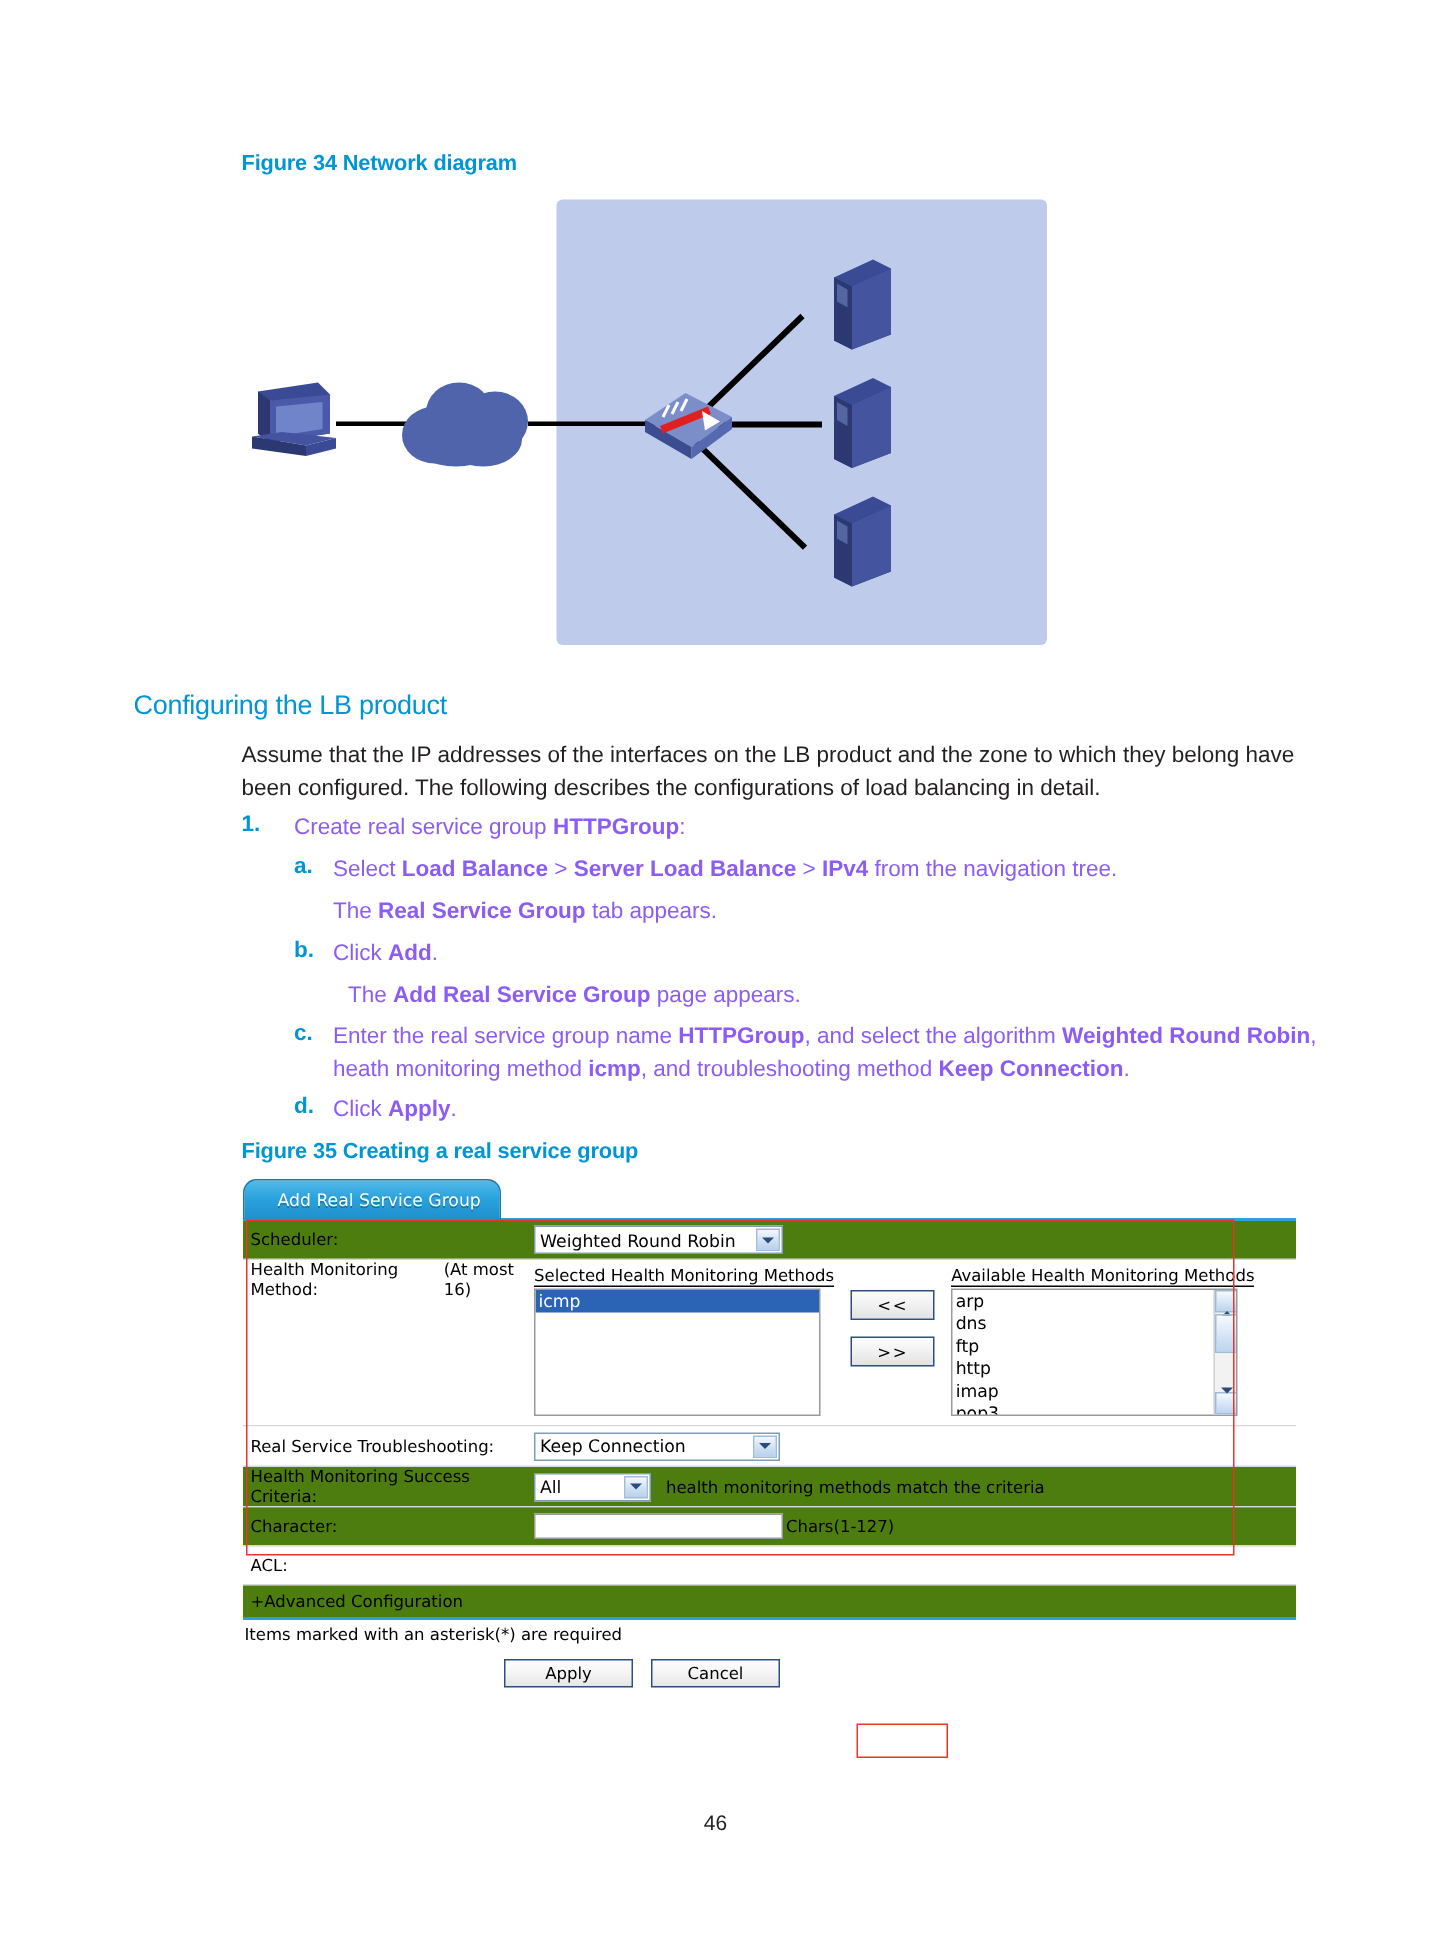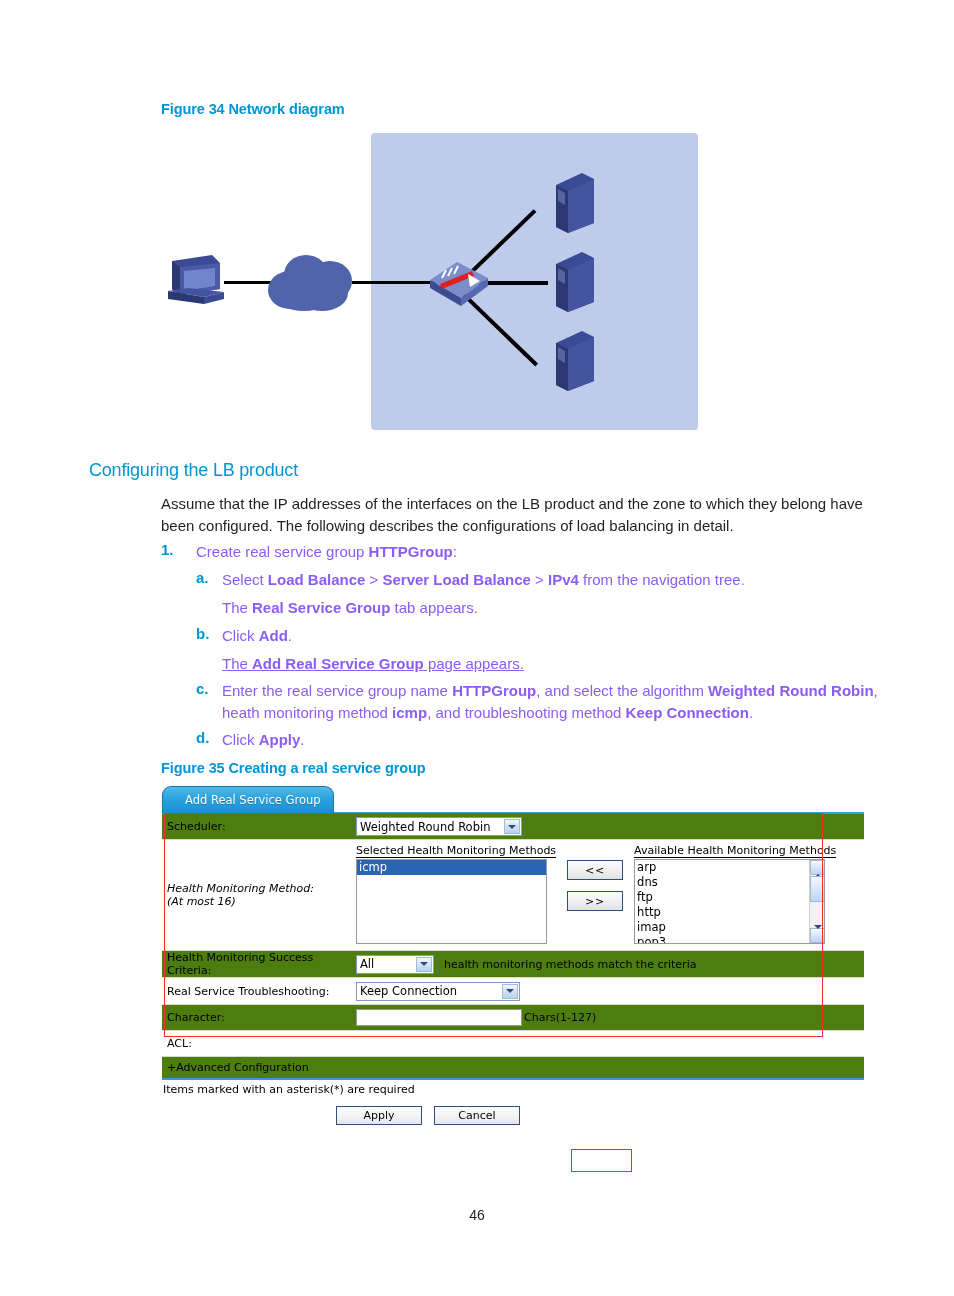--- a/index.html
+++ b/index.html
@@ -394,21 +394,21 @@
 
 <div class="step-text" style="left:222px; top:597px;">
   <span>The </span><b>Real Service Group</b><span> tab appears.</span>
 </div>
 
 <div class="num-marker" style="left:196px; top:625px;">b.</div>
 <div class="step-text" style="left:222px; top:625px;">
   <span>Click </span><b>Add</b><span>.</span>
 </div>
 
-<div class="step-text" style="left:222px; top:653px;text-decoration:underline;">
+<div class="step-text" style="left:232px; top:653px;">
   <span>The </span><b>Add Real Service Group</b><span> page appears.</span>
 </div>
 
 <div class="num-marker" style="left:196px; top:680px;">c.</div>
 <div class="step-text" style="left:222px; top:680px;">
   <span>Enter the real service group name </span><b>HTTPGroup</b><span>, and select the algorithm </span><b>Weighted Round Robin</b><span>,</span>
 </div>
 <div class="step-text" style="left:222px; top:702px;">
   <span>heath monitoring method </span><b>icmp</b><span>, and troubleshooting method </span><b>Keep Connection</b><span>.</span>
 </div>
@@ -432,21 +432,21 @@
       <div class="flabel">Scheduler:</div>
       <div class="fctl">
         <div class="selbox" style="width:166px;">
           <span class="sel-text">Weighted Round Robin</span>
           <span class="sel-arrow"></span>
         </div>
       </div>
     </div>
 
     <div class="frow" style="align-items:stretch;">
-      <div class="flabel" style="display:flex; flex-direction:column; justify-content:center;font-style:italic;">
+      <div class="flabel" style="display:flex; flex-direction:row; justify-content:center;">
         <span>Health Monitoring Method:</span>
         <span>(At most 16)</span>
       </div>
       <div class="fctl">
         <div class="dual-wrap">
 
           <div class="list-col">
             <span class="list-title">Selected Health Monitoring Methods</span>
             <div class="listbox">
               <div class="li sel">icmp</div>
@@ -476,41 +476,41 @@
                     <span class="sb-down"></span>
                   </div>
               </div>
             </div>
           </div>
 
         </div>
       </div>
     </div>
 
+    <div class="frow" style="min-height:27px;">
+      <div class="flabel">Real Service Troubleshooting:</div>
+      <div class="fctl">
+        <div class="selbox" style="width:164px;">
+          <span class="sel-text">Keep Connection</span>
+          <span class="sel-arrow"></span>
+        </div>
+      </div>
+    </div>
+
     <div class="frow alt" style="min-height:27px;">
       <div class="flabel">Health Monitoring Success Criteria:</div>
       <div class="fctl">
         <div class="selbox" style="width:78px;">
           <span class="sel-text">All</span>
           <span class="sel-arrow"></span>
         </div>
         <span class="hint" style="margin-left:10px;">health monitoring methods match the criteria</span>
       </div>
     </div>
 
-    <div class="frow" style="min-height:27px;">
-      <div class="flabel">Real Service Troubleshooting:</div>
-      <div class="fctl">
-        <div class="selbox" style="width:164px;">
-          <span class="sel-text">Keep Connection</span>
-          <span class="sel-arrow"></span>
-        </div>
-      </div>
-    </div>
-
     <div class="frow alt" style="min-height:26px;">
       <div class="flabel">Character:</div>
       <div class="fctl">
         <input class="txtbox" type="text" value="" style="">
         <span class="hint">Chars(1-127)</span>
       </div>
     </div>
 
     <div class="frow" style="min-height:26px;">
       <div class="flabel">ACL:</div>

